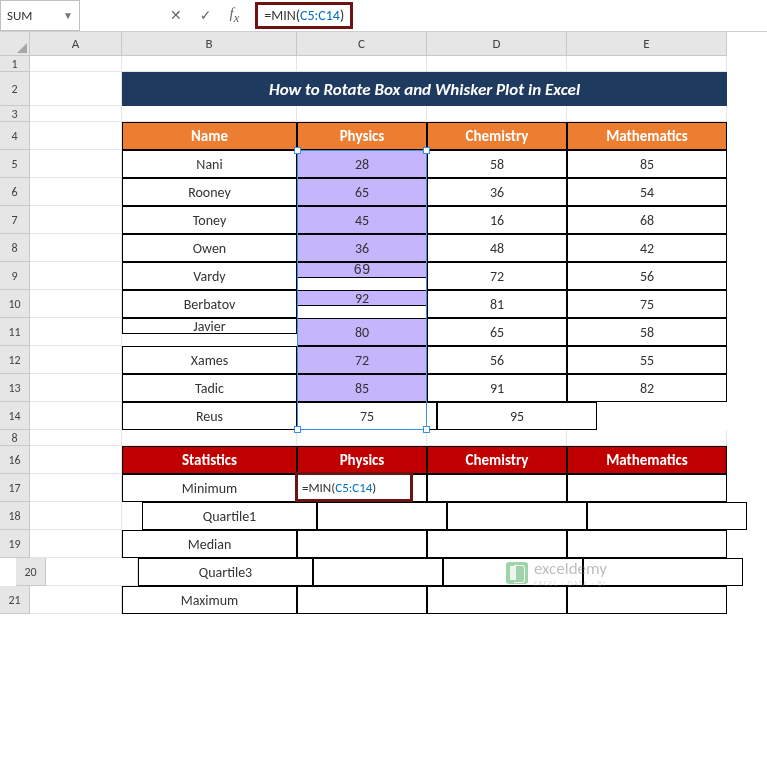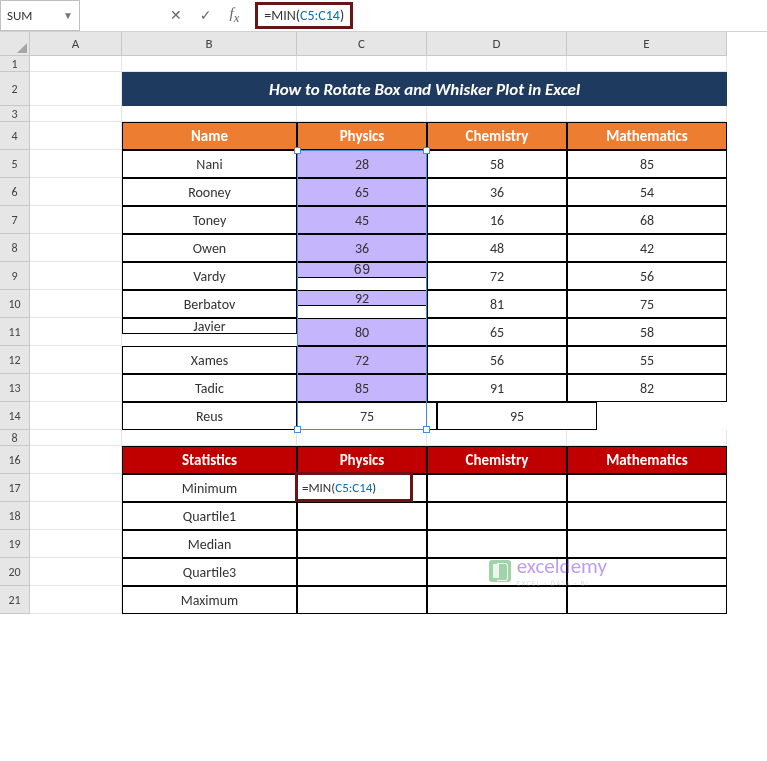--- a/index.html
+++ b/index.html
@@ -62,21 +62,21 @@
 .hdl-br { bottom: -4px; right: -4px; }
 
 
 .edit-cell-box { position: absolute; border: 3px solid #6b1414; background: #fff; display: flex; align-items: center; padding: 0 4px; font-size: 13px; z-index: 5; }
 
 
 .watermark { position: absolute; right: 160px; bottom: 26px; opacity: 0.45; display: flex; align-items: center; gap: 6px; }
 .wm-icon { width: 22px; height: 22px; background: #2f9e44; border-radius: 3px; position: relative; }
 .wm-icon::before { content: ""; position: absolute; left: 4px; top: 4px; width: 6px; height: 14px; background: rgba(255,255,255,.8); }
 .wm-icon::after { content: ""; position: absolute; right: 3px; top: 3px; width: 10px; height: 16px; border: 1.5px solid rgba(255,255,255,.85); border-left: none; border-radius: 0 3px 3px 0; }
-.wm-txt { font-size: 21px; color: #6d28d9; }
+.wm-txt { font-size: 17px; color: #737373; }
 .wm-sub { font-size: 7px; letter-spacing: 1.5px; color: #9ab4c4; }
 </style>
 </head>
 <body>
 
 <div class="formula-row">
   <div class="name-box">
     <span>SUM</span>
     <span class="dd">▼</span>
   </div>
@@ -232,34 +232,34 @@
         <div class="row-h" style="height: 28px;">17</div>
         <div class="cell cA" id="cell-A17" style="height: 28px;"></div>
         <div class="cell cB td-stat-b" id="cell-B17" style="height: 28px;">Minimum</div>
         <div class="cell cC td-stat" id="cell-C17" style="height: 28px;"></div>
         <div class="cell cD td-stat" id="cell-D17" style="height: 28px;"></div>
         <div class="cell cE td-stat" id="cell-E17" style="height: 28px;"></div>
       </div>
       <div class="row" style="height: 28px;">
         <div class="row-h" style="height: 28px;">18</div>
         <div class="cell cA" id="cell-A18" style="height: 28px;"></div>
-        <div class="cell cB td-stat-b" id="cell-B18" style="height: 28px;">Quartile1</div>
+        <div class="cell cB td-stat-b" id="cell-B18" style="height: 28px; margin-left: 20px;">Quartile1</div>
         <div class="cell cC td-stat" id="cell-C18" style="height: 28px;"></div>
         <div class="cell cD td-stat" id="cell-D18" style="height: 28px;"></div>
         <div class="cell cE td-stat" id="cell-E18" style="height: 28px;"></div>
       </div>
       <div class="row" style="height: 28px;">
         <div class="row-h" style="height: 28px;">19</div>
         <div class="cell cA" id="cell-A19" style="height: 28px;"></div>
         <div class="cell cB td-stat-b" id="cell-B19" style="height: 28px;">Median</div>
         <div class="cell cC td-stat" id="cell-C19" style="height: 28px;"></div>
         <div class="cell cD td-stat" id="cell-D19" style="height: 28px;"></div>
         <div class="cell cE td-stat" id="cell-E19" style="height: 28px;"></div>
       </div>
-      <div class="row" style="height: 28px;">
+      <div class="row" style="height: 28px; padding-left: 16px;">
         <div class="row-h" style="height: 28px;">20</div>
         <div class="cell cA" id="cell-A20" style="height: 28px;"></div>
         <div class="cell cB td-stat-b" id="cell-B20" style="height: 28px;">Quartile3</div>
         <div class="cell cC td-stat" id="cell-C20" style="height: 28px;"></div>
         <div class="cell cD td-stat" id="cell-D20" style="height: 28px;"></div>
         <div class="cell cE td-stat" id="cell-E20" style="height: 28px;"></div>
       </div>
       <div class="row" style="height: 28px;">
         <div class="row-h" style="height: 28px; text-align: right;">21</div>
         <div class="cell cA" id="cell-A21" style="height: 28px;"></div>

